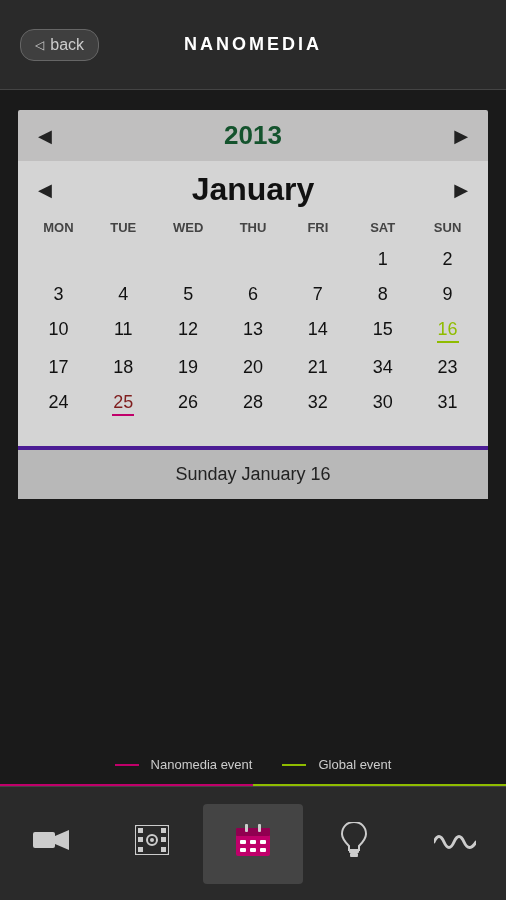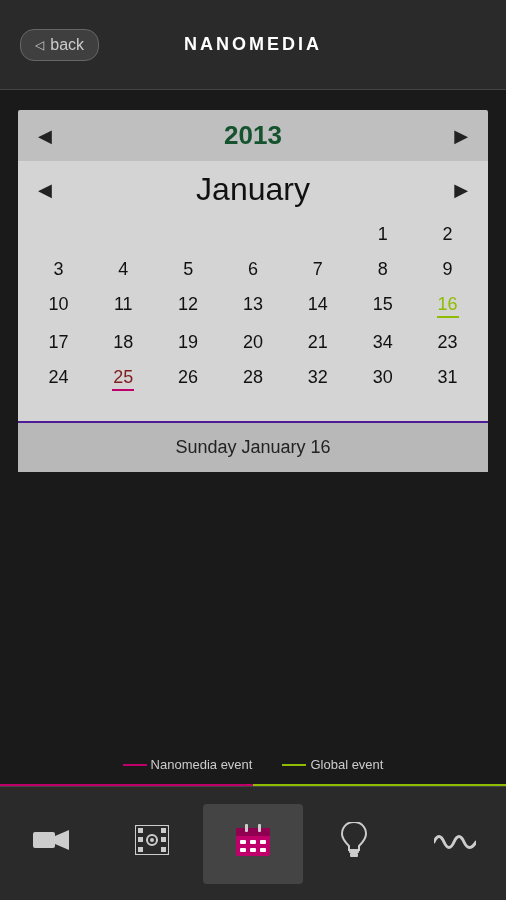--- a/index.html
+++ b/index.html
@@ -94,21 +94,21 @@
     }
 
     .month-nav .nav-arrow {
       font-size: 18px;
       color: #222;
       cursor: pointer;
     }
 
     .month-label {
       font-size: 32px;
-      font-weight: 400;
+      font-weight: 700;
       color: #111;
     }
 
     
     .day-headers {
       display: grid;
       grid-template-columns: repeat(7, 1fr);
       padding: 4px 8px 2px;
       background: #d4d4d4;
     }
@@ -167,40 +167,40 @@
       margin: 1px auto 0;
     }
 
     
     .selected-date-bar {
       background: #b8b8b8;
       text-align: center;
       padding: 14px 0;
       font-size: 18px;
       color: #222;
-      border-top: 2px solid #4c1d95;
+      border-top: 4px solid #4c1d95;
     }
 
     
     .legend {
       position: absolute;
       bottom: 118px;
       left: 0;
       width: 100%;
       display: flex;
       align-items: center;
       justify-content: center;
       gap: 30px;
       padding: 10px 0;
     }
 
     .legend-item {
       display: flex;
       align-items: center;
-      gap: 4px;
+      gap: 12px;
       font-size: 13px;
       color: #ccc;
     }
 
     .legend-line {
       width: 24px;
       height: 2px;
     }
 
     .legend-line.pink { background: #c0006a; }
@@ -270,20 +270,29 @@
   </div>
 
   <div class="calendar-container">
 
     <div class="month-nav">
       <span class="nav-arrow">◀</span>
       <span class="month-label">January</span>
       <span class="nav-arrow">▶</span>
     </div>
 
+    <div class="day-headers">
+      <div class="day-header">MON</div>
+      <div class="day-header">TUE</div>
+      <div class="day-header">WED</div>
+      <div class="day-header">THU</div>
+      <div class="day-header">FRI</div>
+      <div class="day-header">SAT</div>
+      <div class="day-header">SUN</div>
+    </div>
 
     <div class="calendar-grid">
 
       <div class="cal-cell empty"></div>
       <div class="cal-cell empty"></div>
       <div class="cal-cell empty"></div>
       <div class="cal-cell empty"></div>
       <div class="cal-cell empty"></div>
       <div class="cal-cell">1</div>
       <div class="cal-cell">2</div>

